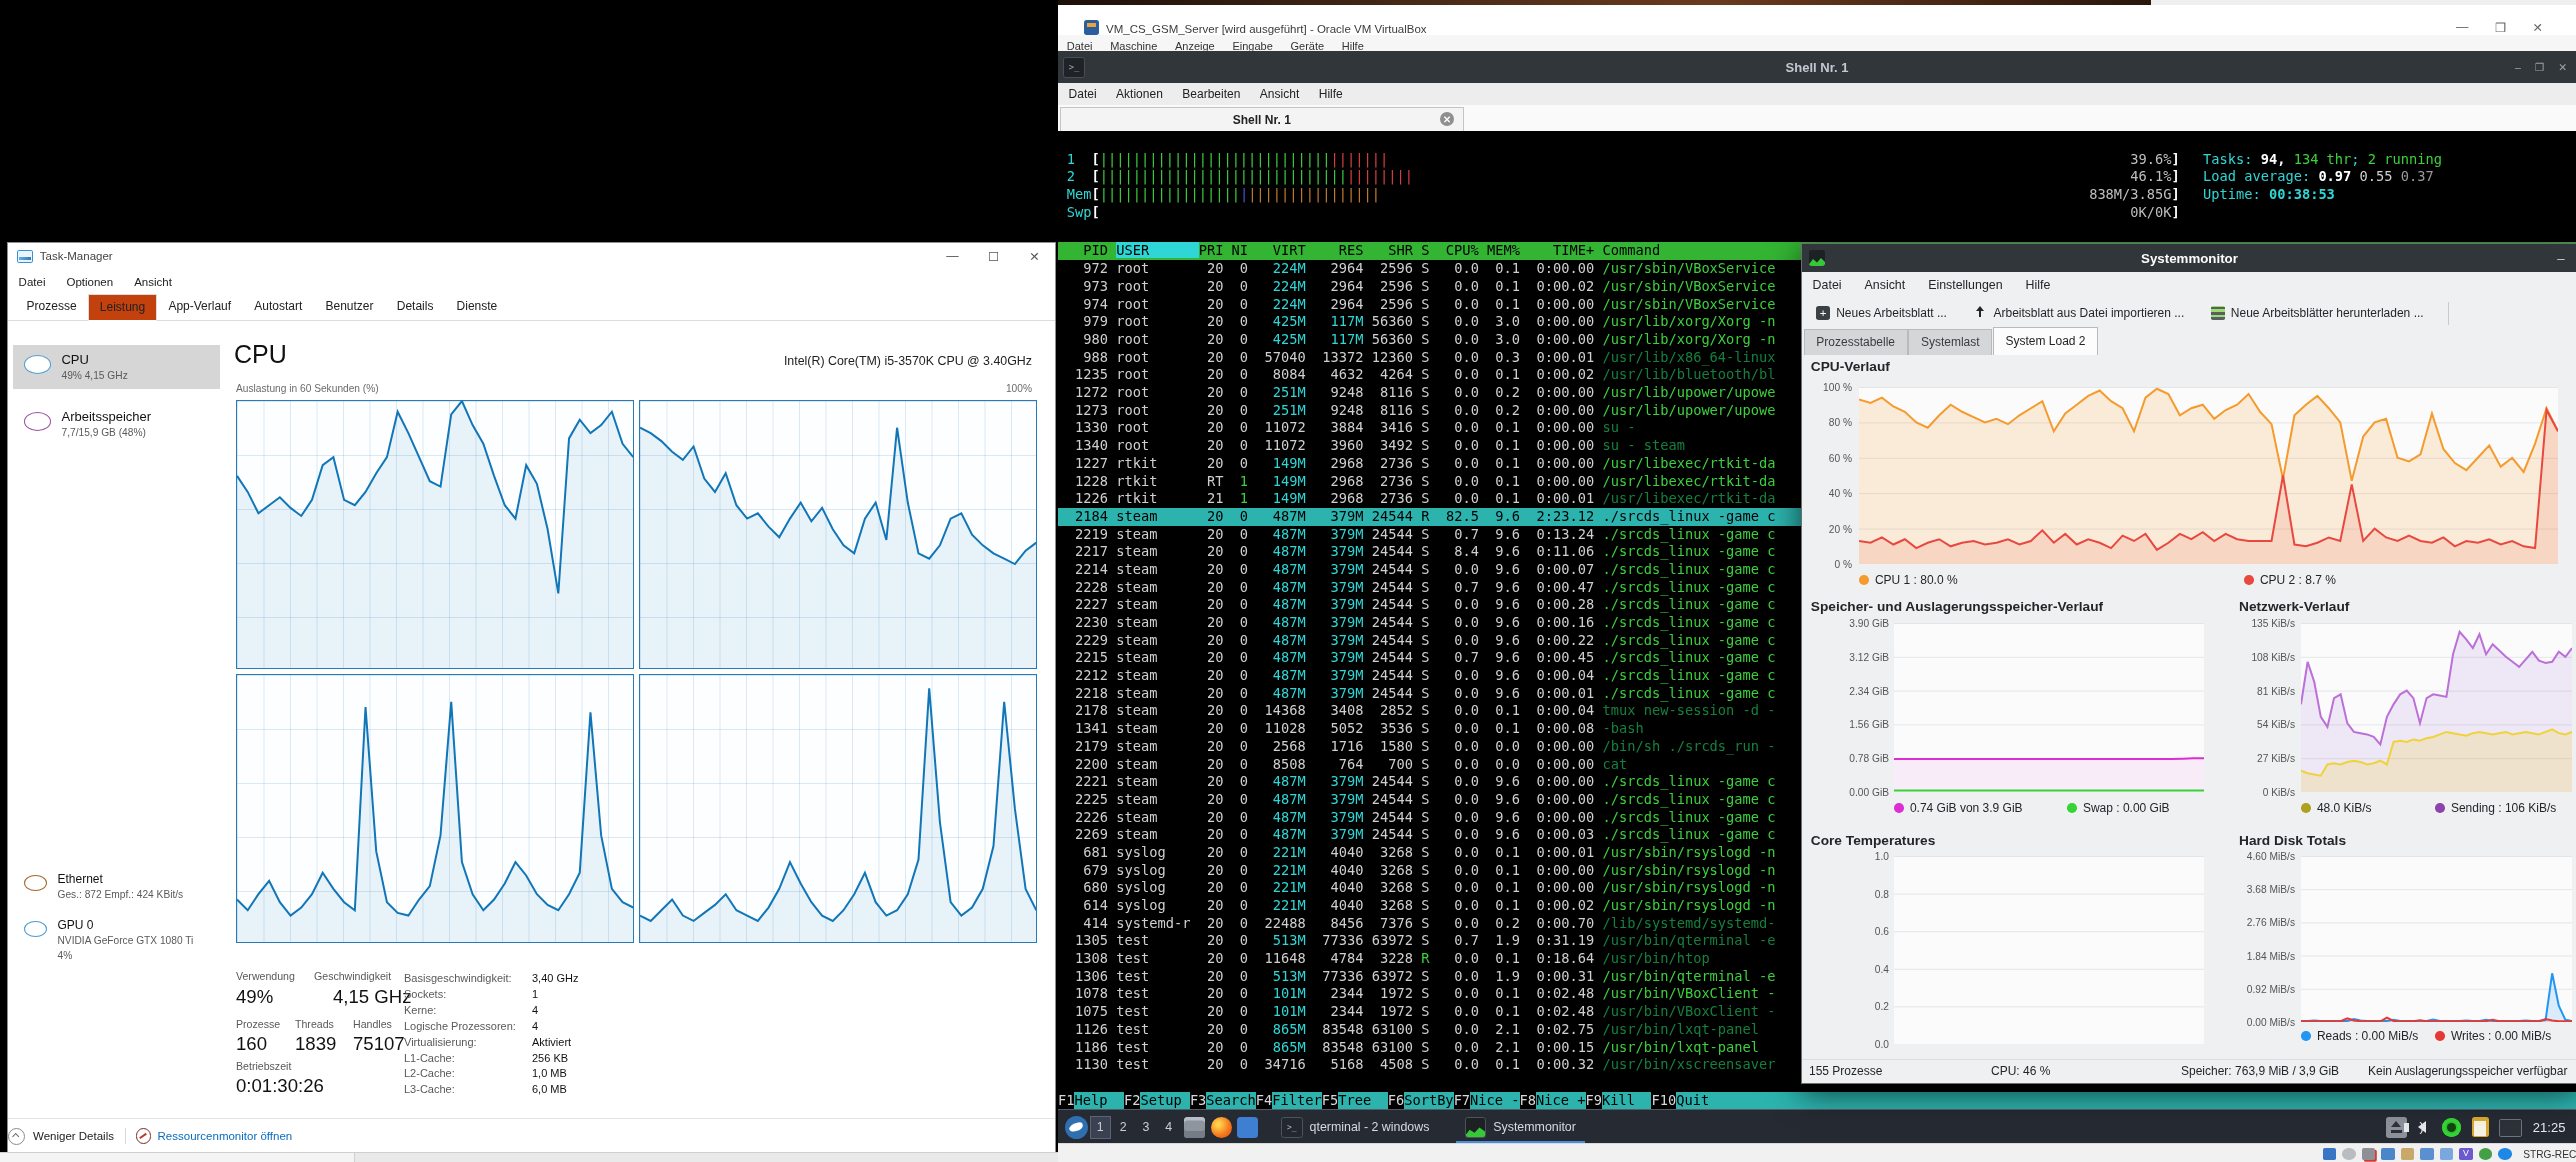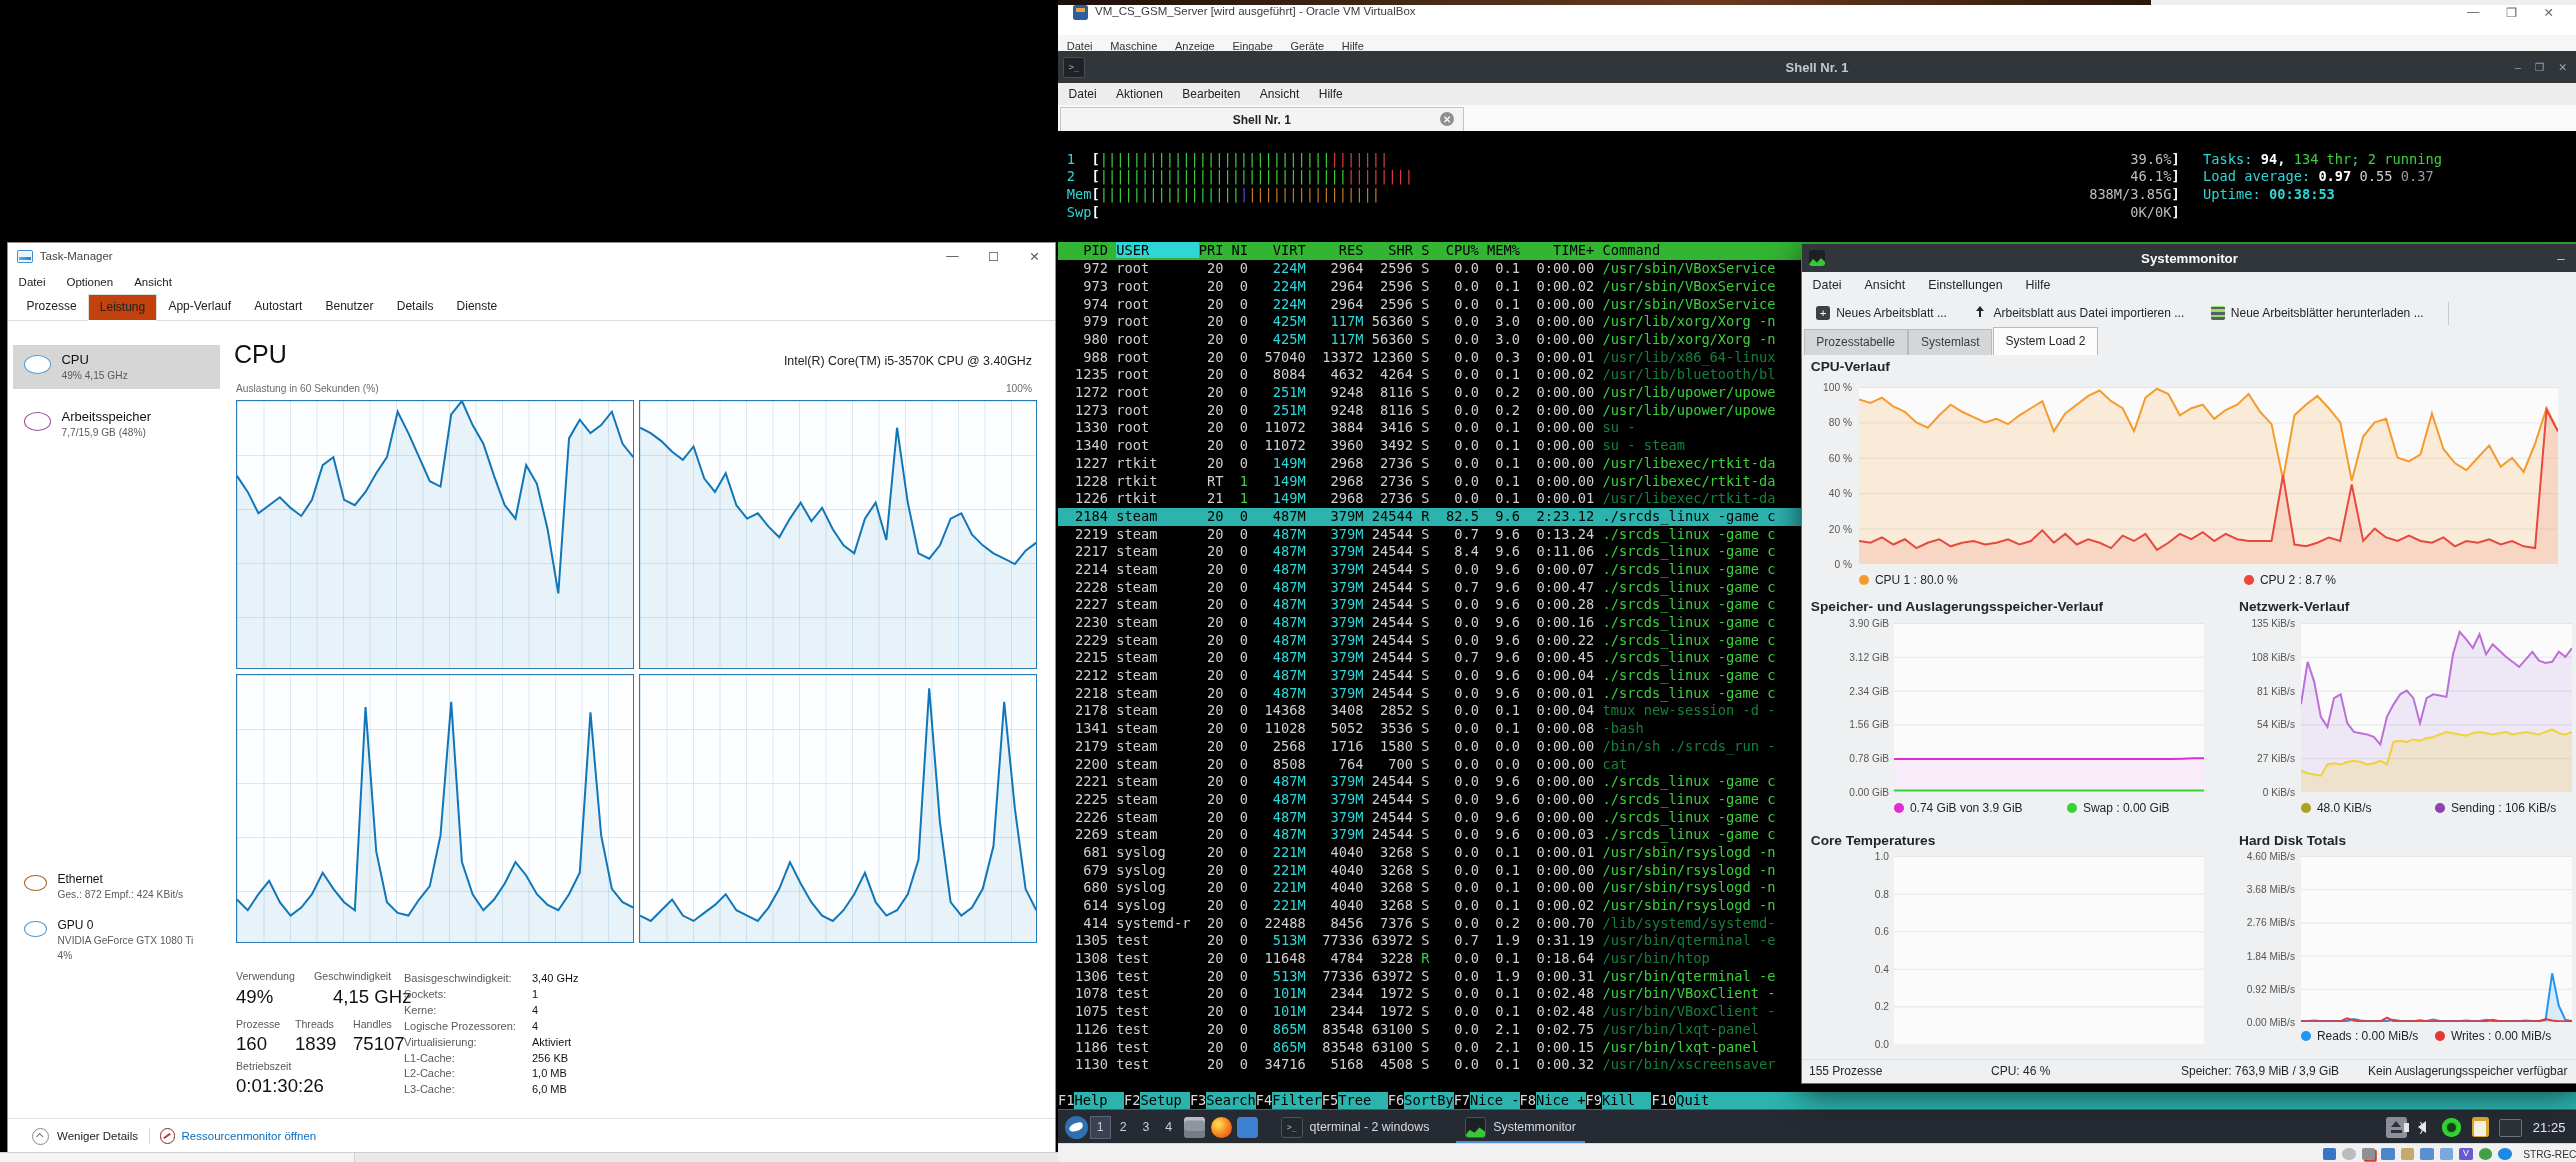--- a/index.html
+++ b/index.html
@@ -33,37 +33,37 @@
   .quad{position:relative;border:0.9px solid #2a7ab5;background:#fdfeff;overflow:hidden;}
   .quad .grid{position:absolute;inset:0;
      background-image:linear-gradient(to right,rgba(42,122,181,.16) 0.9px,transparent 0.9px),
                       linear-gradient(to bottom,rgba(42,122,181,.16) 0.9px,transparent 0.9px);
      background-size:26.5px 100%,100% 54px;}
   .quad svg{position:absolute;inset:0;width:100%;height:100%;}
   .tm-lbl{font-size:10.6px;color:#59595c;position:absolute;}
   .tm-big{font-size:18.6px;color:#111;position:absolute;}
   .tm-d-lbl{font-size:11px;color:#59595c;position:absolute;left:396px;width:133px;}
   .tm-d-val{font-size:11px;color:#111;position:absolute;left:524px;}
-  .tm-footer{position:absolute;left:0;right:0;bottom:0;height:34px;border-top:0.9px solid #e3e3e3;display:flex;align-items:center;padding-left:24px;font-size:11.5px;color:#222;background:#fff;}
+  .tm-footer{position:absolute;left:0;right:0;bottom:0;height:34px;border-top:0.9px solid #e3e3e3;display:flex;align-items:center;padding-left:0;font-size:11.5px;color:#222;background:#fff;}
   .tm-chev{width:15px;height:15px;border:0.9px solid #8a8a8a;border-radius:50%;position:relative;margin-right:8px;}
   .tm-chev:after{content:"";position:absolute;left:4px;top:5.8px;width:4.4px;height:4.4px;border-left:1.3px solid #666;border-top:1.3px solid #666;transform:rotate(45deg);}
   .tm-sep{width:0.9px;height:16px;background:#d8d8d8;margin:0 10.6px;}
   .tm-resicon{width:13.3px;height:13.3px;border-radius:50%;border:1.8px solid #7c2a2a;position:relative;margin-right:6.2px;}
   .tm-resicon:after{content:"";position:absolute;left:1.8px;top:5.3px;width:8px;height:1.8px;background:#c0392b;transform:rotate(-35deg);}
   .tm-link{color:#0a6cbd;}
 
   .host-taskbar{position:absolute;left:0;top:1152px;width:1058px;height:10.6px;background:#e9e9e9;border-top:0.9px solid #cfcfcf;}
   .host-taskbar .seg{position:absolute;left:0;top:0;width:354px;height:100%;background:#f4f4f4;border-right:0.9px solid #d0d0d0;}
 
   
   .wall-strip{position:absolute;left:1058px;top:0;width:1093px;height:5.3px;
      background:linear-gradient(90deg,#1d0f08,#4a2b18 35%,#6b3a1e 60%,#2a160c);}
   .wall-strip2{position:absolute;left:2151px;top:0;width:425px;height:5.3px;background:#efefef;}
   .vbox{position:absolute;left:1058px;top:5.3px;width:1518px;height:1157px;background:#f2f2f2;}
-  .vbox-titlebar{position:absolute;left:0;top:0;right:0;height:30px;background:#fff;display:flex;align-items:flex-start;padding:0 15px;}
+  .vbox-titlebar{position:absolute;left:0;top:0;right:0;height:30px;background:#fff;display:flex;align-items:flex-end;padding:0 26px;}
   .vbox-icon{width:15px;height:15px;background:#2a5e9c;border-radius:2.7px;position:relative;}
   .vbox-icon:after{content:"";position:absolute;left:2.7px;top:2.7px;width:9.7px;height:4.4px;background:#f0a13c;}
   .vbox-title{margin-left:7px;font-size:11.5px;color:#3c3c3c;}
   .vbox-controls{margin-left:auto;display:flex;gap:26.5px;color:#666;font-size:12.4px;padding-right:7px;}
   .vbox-menubar{position:absolute;left:0;top:30px;right:0;height:21px;background:#f6f6f6;border-bottom:0.9px solid #e2e2e2;display:flex;align-items:center;gap:17.7px;padding-left:8.8px;font-size:11px;color:#333;}
 
   .qterm-titlebar{position:absolute;left:0;top:46px;right:0;height:32px;background:#31363b;display:flex;align-items:center;}
   .qterm-ticon{width:19.5px;height:19.5px;background:#1f2226;border:0.9px solid #4a4f55;border-radius:2.7px;margin-left:5.3px;color:#9aa;font-size:8.8px;display:flex;align-items:center;justify-content:center;font-family:"DejaVu Sans Mono",monospace;}
   .qterm-title{position:absolute;left:0;right:0;text-align:center;color:#c2c9d2;font-weight:bold;font-size:13px;}
   .qterm-controls{margin-left:auto;display:flex;gap:14px;color:#9aa2ad;font-size:10.6px;padding-right:8.8px;z-index:1;}

